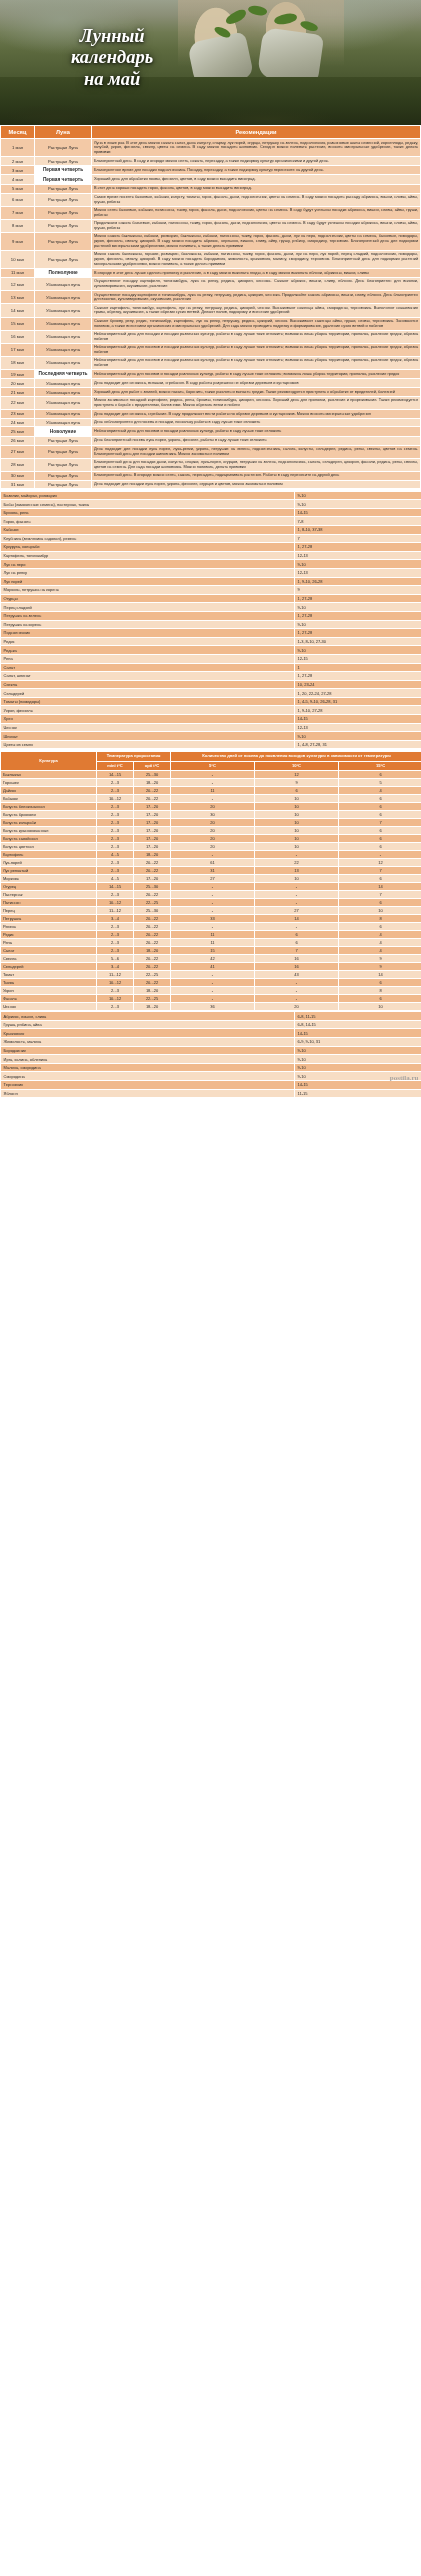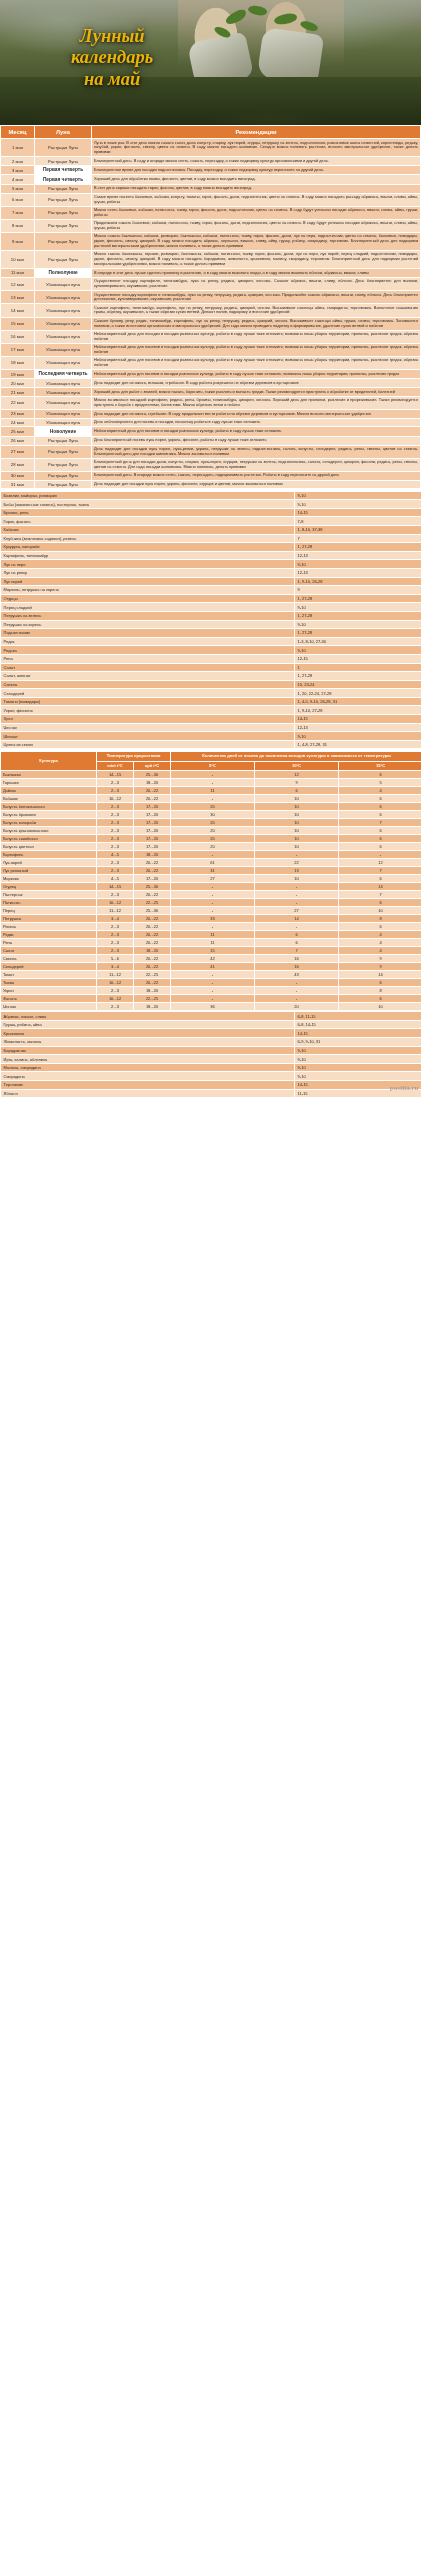--- a/index.html
+++ b/index.html
@@ -88,21 +88,21 @@
     left: 0; bottom: 0; width: 421px; height: 48px;
     background:
       radial-gradient(ellipse 77px 15.3px at 57px 38px, #2b3318, rgba(0,0,0,0) 70%),
       radial-gradient(ellipse 96px 16.6px at 268px 42px, #2e3619, rgba(0,0,0,0) 70%),
       linear-gradient(180deg, #3d4a24 0%, #2e3a1b 55%, #232c14 100%);
   }
   .hero-title {
     position: absolute;
     left: 16.6px; top: 25.5px;
     width: 191px;
-    color: #eab308;
+    color: #ffffff;
     font-family: "Liberation Serif", serif;
     font-style: italic;
     font-weight: bold;
     font-size: 18.5px;
     line-height: 1.18;
     text-align: center;
     text-shadow: 0 1.3px 3.2px rgba(0,0,0,.85), 0 0 9px rgba(0,0,0,.6);
     white-space: pre-line;
   }
 
@@ -208,21 +208,21 @@
     font-size: 4px;
     padding: 1.3px 2.6px;
     color: #2b2b2b;
   }
   table.fruit tr.odd td { background: #f0b98c; }
   table.fruit tr.even td { background: #f7ddc4; }
 
   .watermark {
     position: absolute;
     right: 2.6px;
-    bottom: 6px;
+    bottom: 16px;
     font-size: 7px;
     font-weight: bold;
     color: #9a9a9a;
     opacity: .85;
     font-family: "Liberation Serif", serif;
   }
 </style>
 </head>
 <body>
 

